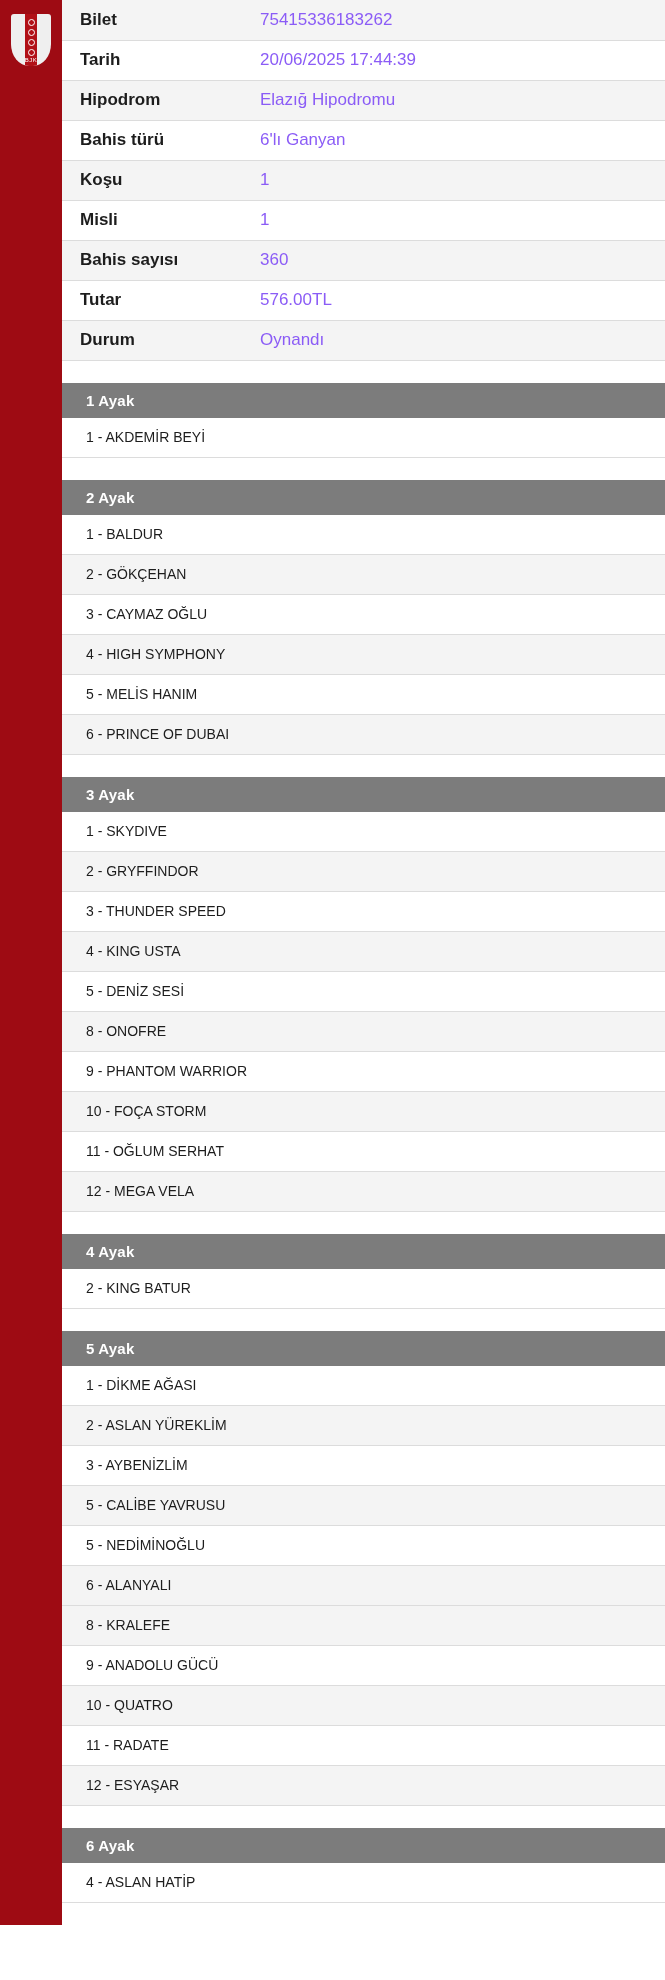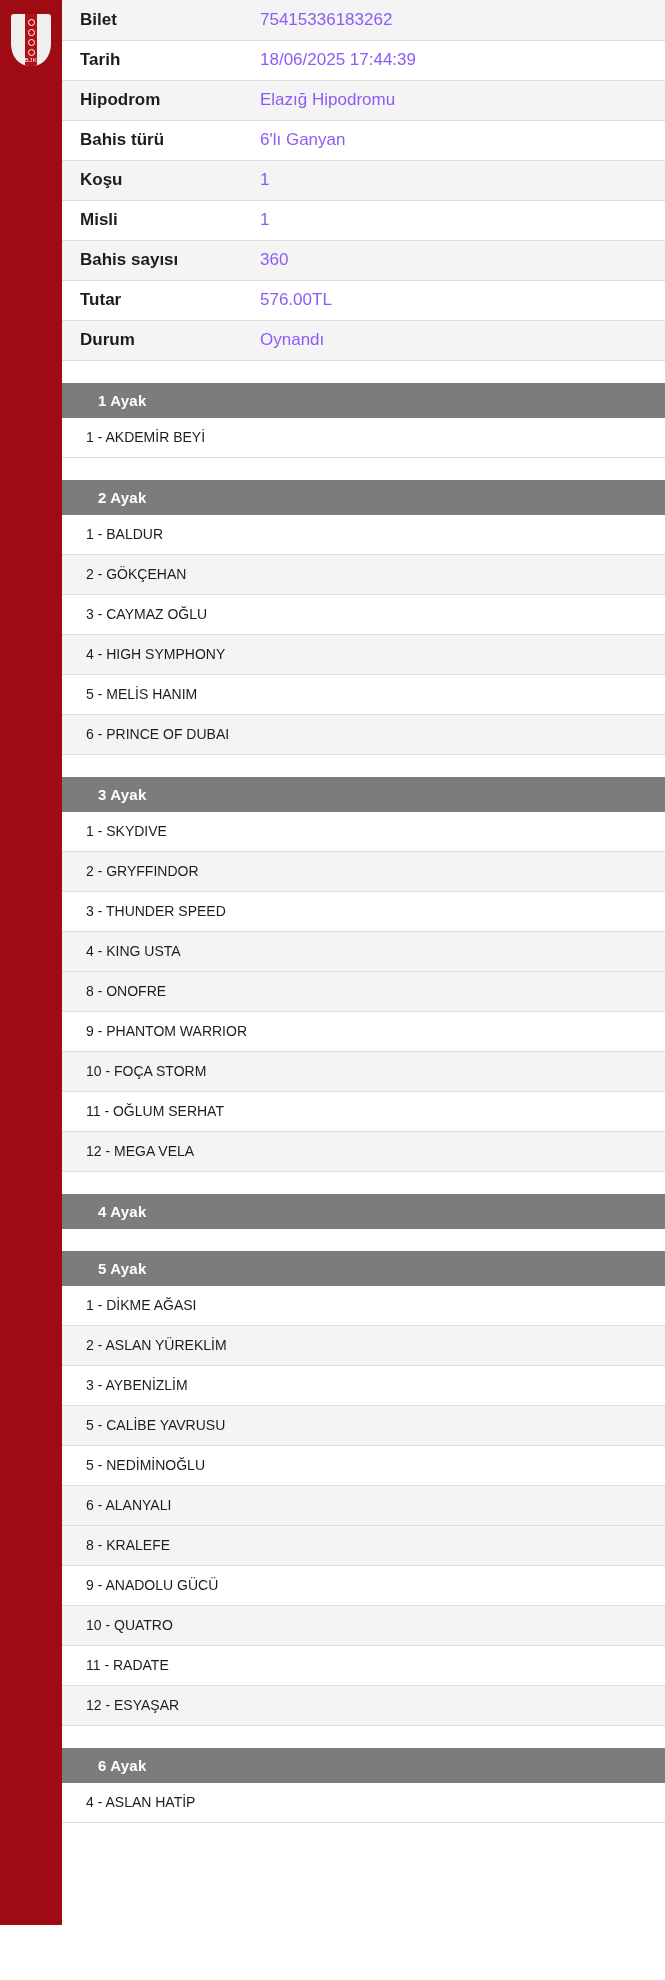--- a/index.html
+++ b/index.html
@@ -114,21 +114,21 @@
   }
 
   .leg-block {
     margin-top: 22px;
   }
   .leg-header {
     background: #7c7c7c;
     color: #ffffff;
     font-size: 15px;
     font-weight: bold;
-    padding: 9px 0 9px 36px;
+    padding: 9px 0 9px 24px;
     letter-spacing: 0.2px;
   }
   .leg-rows { }
   .leg-row {
     padding: 10px 0 10px 24px;
     font-size: 14px;
     color: #1d1d1d;
     border-bottom: 1px solid #dcdcdc;
     background: #ffffff;
     min-height: 40px;
@@ -163,21 +163,21 @@
   <div class="content">
 
     <table class="ticket-table">
       <tbody>
         <tr>
           <td class="key">Bilet</td>
           <td class="val">75415336183262</td>
         </tr>
         <tr>
           <td class="key">Tarih</td>
-          <td class="val">18/06/2025 17:44:39</td>
+          <td class="val">20/06/2025 17:44:39</td>
         </tr>
         <tr>
           <td class="key">Hipodrom</td>
           <td class="val">Elazığ Hipodromu</td>
         </tr>
         <tr>
           <td class="key">Bahis türü</td>
           <td class="val">6'lı Ganyan</td>
         </tr>
         <tr>
@@ -222,30 +222,34 @@
       </div>
     </div>
 
     <div class="leg-block">
       <div class="leg-header">3 Ayak</div>
       <div class="leg-rows">
         <div class="leg-row">1 - SKYDIVE</div>
         <div class="leg-row alt">2 - GRYFFINDOR</div>
         <div class="leg-row">3 - THUNDER SPEED</div>
         <div class="leg-row alt">4 - KING USTA</div>
+        <div class="leg-row">5 - DENİZ SESİ</div>
         <div class="leg-row alt">8 - ONOFRE</div>
         <div class="leg-row">9 - PHANTOM WARRIOR</div>
         <div class="leg-row alt">10 - FOÇA STORM</div>
         <div class="leg-row">11 - OĞLUM SERHAT</div>
         <div class="leg-row alt">12 - MEGA VELA</div>
       </div>
     </div>
 
     <div class="leg-block">
       <div class="leg-header">4 Ayak</div>
+      <div class="leg-rows">
+        <div class="leg-row">2 - KING BATUR</div>
+      </div>
     </div>
 
     <div class="leg-block">
       <div class="leg-header">5 Ayak</div>
       <div class="leg-rows">
         <div class="leg-row">1 - DİKME AĞASI</div>
         <div class="leg-row alt">2 - ASLAN YÜREKLİM</div>
         <div class="leg-row">3 - AYBENİZLİM</div>
         <div class="leg-row alt">5 - CALİBE YAVRUSU</div>
         <div class="leg-row">5 - NEDİMİNOĞLU</div>

